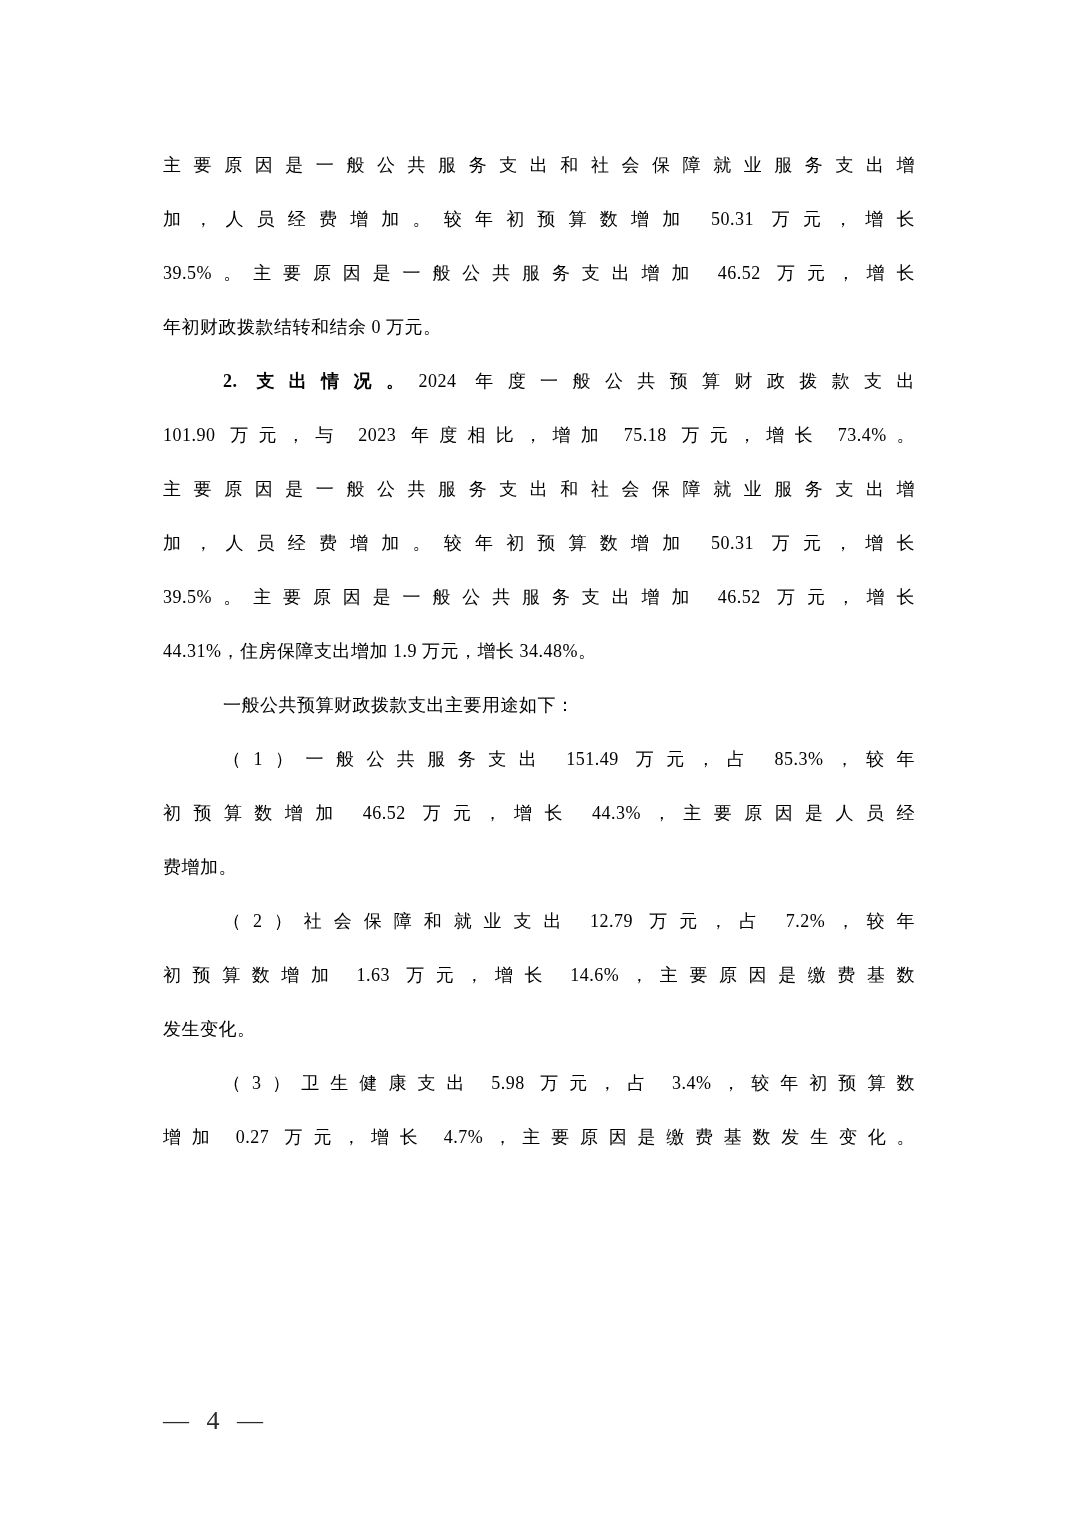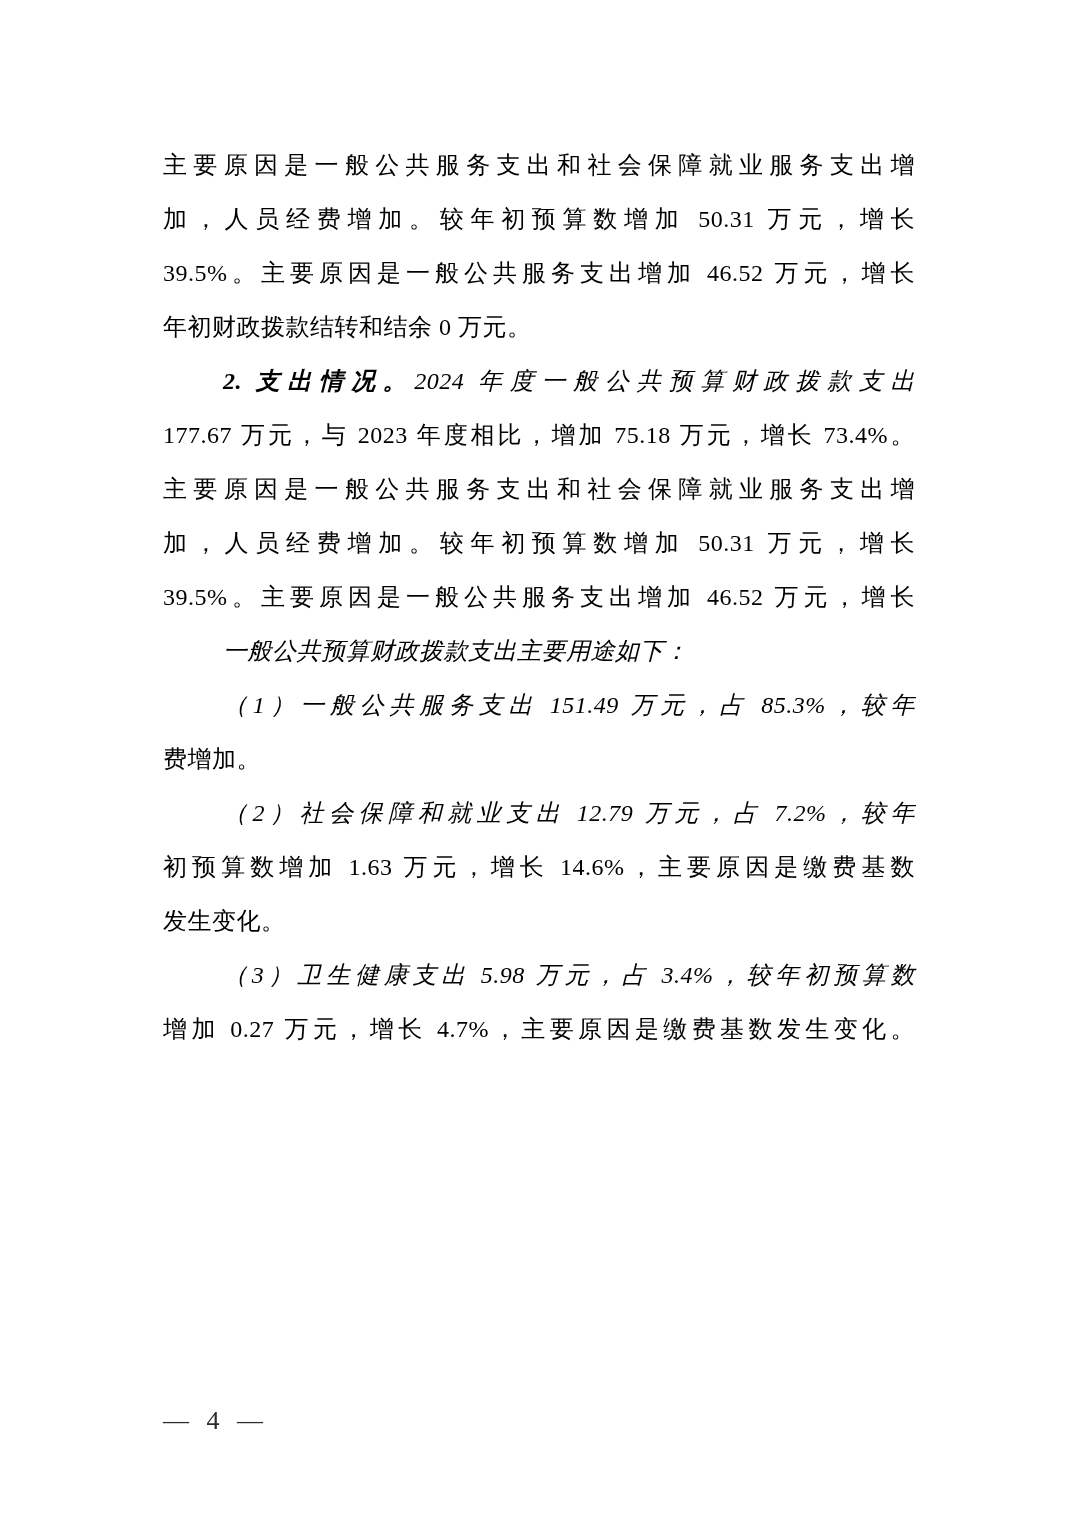--- a/index.html
+++ b/index.html
@@ -20,36 +20,35 @@
     inset: 0;
     background: #ffffff;
   }
   .doc {
     position: absolute;
     left: 163px;
     top: 138px;
     width: 752px;
   }
   .line {
-    font-size: 24px;
+    font-size: 18px;
     line-height: 54px;
     height: 54px;
     letter-spacing: 0.5px;
     text-align: justify;
     text-align-last: justify;
     white-space: nowrap;
     color: #000000;
   }
   .line.l {
     text-align: left;
     text-align-last: left;
   }
   .line.indent {
     text-indent: 60px;
-    font-style: italic;
   }
   .line b {
     font-weight: bold;
   }
   .footer {
     position: absolute;
     left: 163px;
     top: 1404px;
     font-size: 26px;
     line-height: 34px;
@@ -66,28 +65,30 @@
   <div class="doc">
 
     <div class="line">主要原因是一般公共服务支出和社会保障就业服务支出增</div>
     <div class="line">加，人员经费增加。较年初预算数增加 50.31 万元，增长</div>
     <div class="line">39.5%。主要原因是一般公共服务支出增加 46.52 万元，增长</div>
     <div class="line l">年初财政拨款结转和结余 0 万元。</div>
 
     <div class="line indent">
       <b>2. 支出情况。</b><span>2024 年度一般公共预算财政拨款支出</span>
     </div>
-    <div class="line">177.67 万元，与 2023 年度相比，增加 75.18 万元，增长 73.4%。</div>
+    <div class="line">101.90 万元，与 2023 年度相比，增加 75.18 万元，增长 73.4%。</div>
     <div class="line">主要原因是一般公共服务支出和社会保障就业服务支出增</div>
     <div class="line">加，人员经费增加。较年初预算数增加 50.31 万元，增长</div>
     <div class="line">39.5%。主要原因是一般公共服务支出增加 46.52 万元，增长</div>
+    <div class="line l">44.31%，住房保障支出增加 1.9 万元，增长 34.48%。</div>
 
     <div class="line l indent">一般公共预算财政拨款支出主要用途如下：</div>
 
     <div class="line indent">（1）一般公共服务支出 151.49 万元，占 85.3%，较年</div>
+    <div class="line">初预算数增加 46.52 万元，增长 44.3%，主要原因是人员经</div>
     <div class="line l">费增加。</div>
 
     <div class="line indent">（2）社会保障和就业支出 12.79 万元，占 7.2%，较年</div>
     <div class="line">初预算数增加 1.63 万元，增长 14.6%，主要原因是缴费基数</div>
     <div class="line l">发生变化。</div>
 
     <div class="line indent">（3）卫生健康支出 5.98 万元，占 3.4%，较年初预算数</div>
     <div class="line">增加 0.27 万元，增长 4.7%，主要原因是缴费基数发生变化。</div>
 
 

